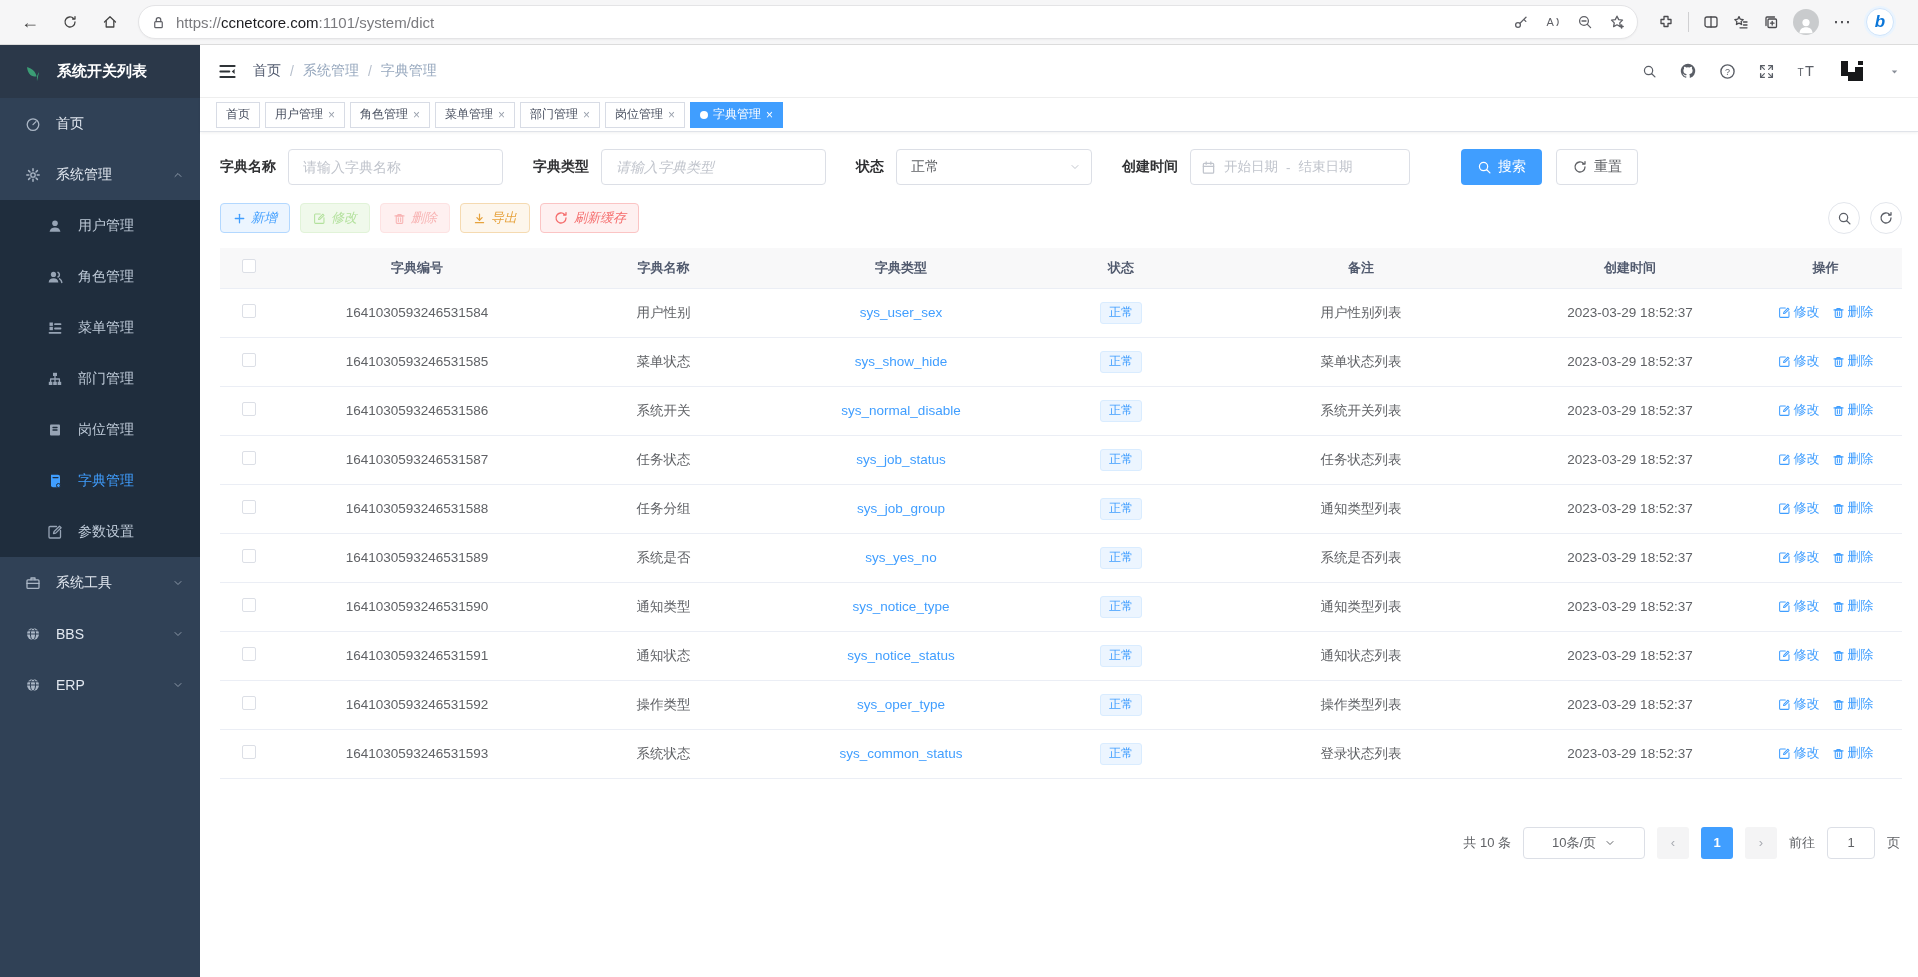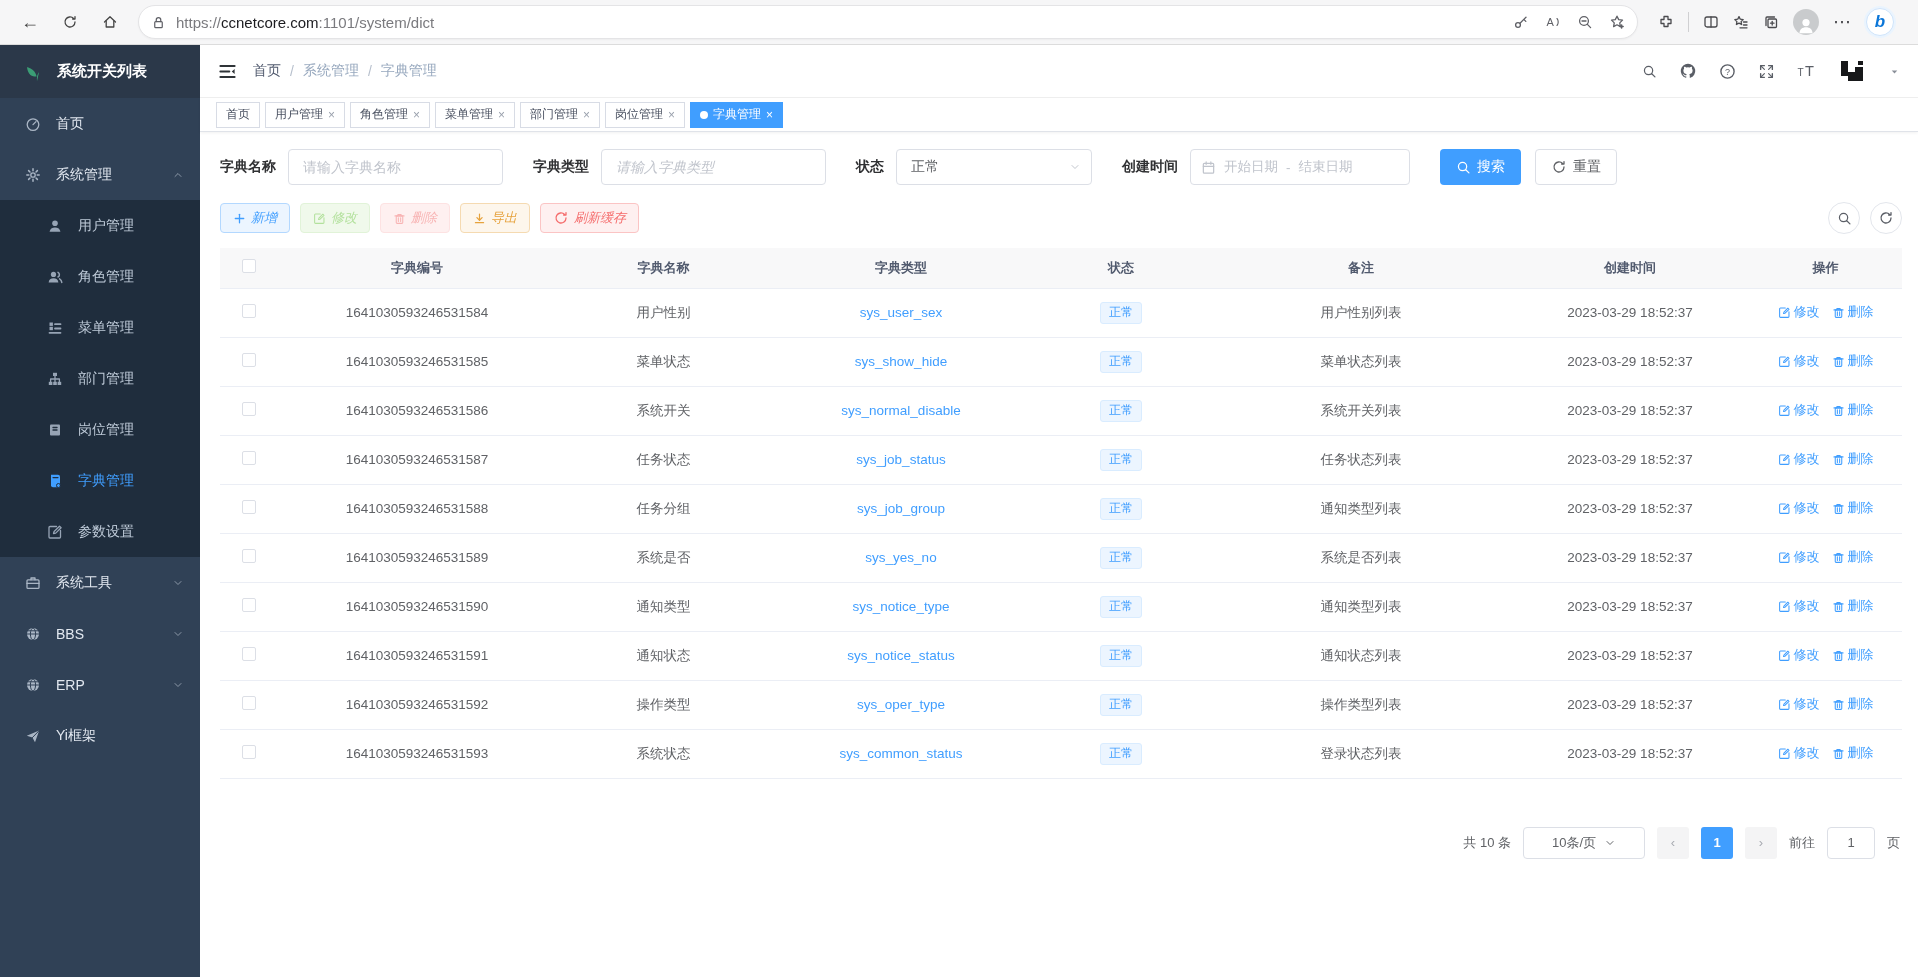--- a/index.html
+++ b/index.html
@@ -79,21 +79,21 @@
   .sf-input::placeholder { color:#c0c4cc; }
   .sf-select { width:196px; height:36px; border:1px solid #dcdfe6; border-radius:4px;
     display:flex; align-items:center; padding:0 10px 0 14px; font-size:14px; color:#606266; cursor:pointer; }
   .sf-select .sel-val { flex:1; }
   .sf-select .icon, .date-range .icon { color:#c0c4cc; }
   .date-range { width:220px; height:36px; border:1px solid #dcdfe6; border-radius:4px;
     display:flex; align-items:center; gap:8px; padding:0 10px; font-size:13.5px; color:#c0c4cc; }
   .date-range .dr-text { white-space:nowrap; }
   .btn { height:36px; border-radius:4px; display:inline-flex; align-items:center; gap:6px;
     padding:0 15px; font-size:14px; cursor:pointer; border:1px solid transparent; white-space:nowrap; }
-  .btn-primary { background:#409eff; color:#fff; }
+  .btn-primary { background:#409eff; color:#fff;margin-left:21px; }
   .btn-plain { background:#fff; border-color:#dcdfe6; color:#606266; }
 
   .toolbar { display:flex; align-items:center; gap:10px; margin-top:17px; }
   .tbtn { height:30px; border-radius:4px; display:inline-flex; align-items:center; gap:5px;
     padding:0 12px; font-size:13px; cursor:pointer; border:1px solid transparent; white-space:nowrap;font-style:italic; }
   .tbtn-add    { background:#ecf5ff; border-color:#b3d8ff; color:#409eff; }
   .tbtn-edit   { background:#f0f9eb; border-color:#e1f3d8; color:#b3e19d; cursor:not-allowed; }
   .tbtn-del    { background:#fef0f0; border-color:#fde2e2; color:#f8b4b4; cursor:not-allowed; }
   .tbtn-export { background:#fdf6ec; border-color:#f5dab1; color:#e6a23c; }
   .tbtn-cache  { background:#fef0f0; border-color:#fbc4c4; color:#f56c6c; }
@@ -372,29 +372,20 @@
               <line x1="3" y1="4.8" x2="13" y2="4.8" stroke="#304156" stroke-width="1"></line>
             </svg>
           </span>
           <span class="menu-label">ERP</span>
           <span class="icon menu-chevron">
             <svg width="12" height="12" viewBox="0 0 16 16" fill="none" stroke="currentColor" stroke-width="1.3" stroke-linecap="round" stroke-linejoin="round">
               <path d="M4 6l4 4 4-4"></path>
             </svg>
           </span>
         </div>
-        <div class="menu-item top">
-          <span class="icon mi-icon">
-            <svg width="16" height="16" viewBox="0 0 16 16" fill="none" stroke="currentColor" stroke-width="1.3" stroke-linecap="round" stroke-linejoin="round">
-              <path d="M1.8 7.8 14.2 2.6 10 14.2 7.4 9.6z" fill="currentColor" stroke="none"></path>
-              <path d="M7.4 9.6 14.2 2.6" stroke="#304156" stroke-width="1"></path>
-            </svg>
-          </span>
-          <span class="menu-label">Yi框架</span>
-        </div>
       </nav>
   </aside>
 
   <div class="main">
     <header class="app-header">
       <span class="icon hamburger" id="i-hamburger">
           <svg width="19" height="19" viewBox="0 0 16 16" fill="none" stroke="currentColor" stroke-width="1.3" stroke-linecap="round" stroke-linejoin="round">
             <line x1="2" y1="3.4" x2="14" y2="3.4" stroke-width="1.7"></line>
             <line x1="2" y1="8" x2="9.5" y2="8" stroke-width="1.7"></line>
             <line x1="2" y1="12.6" x2="14" y2="12.6" stroke-width="1.7"></line>

